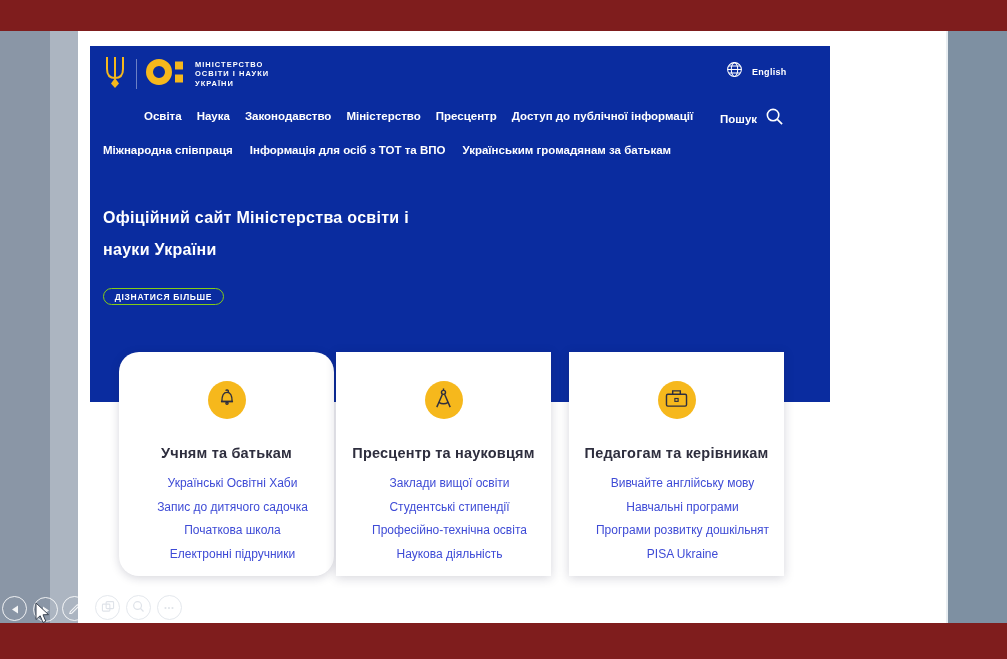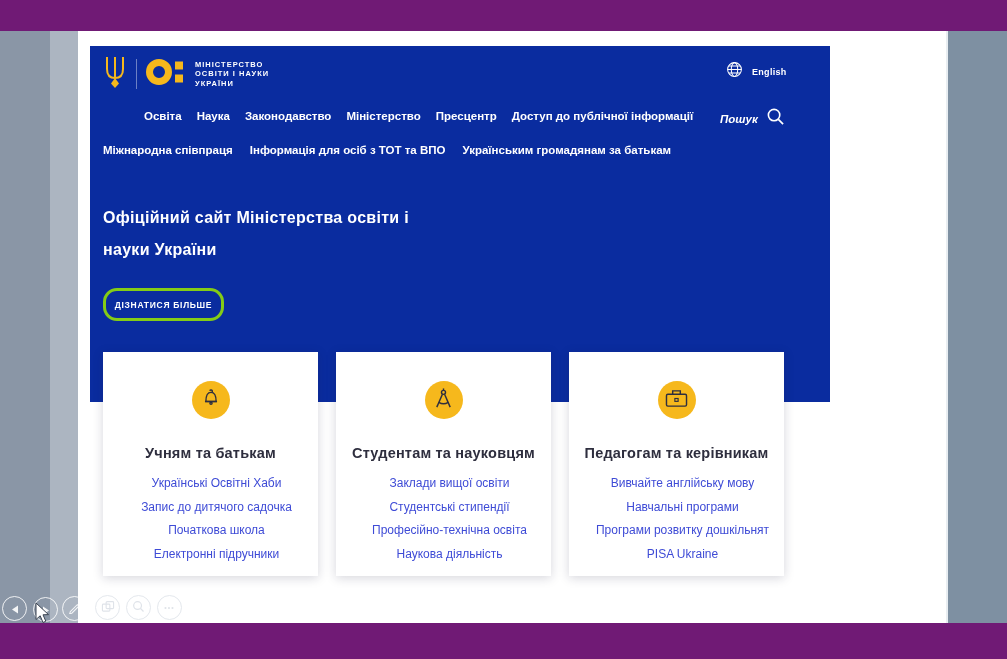--- a/index.html
+++ b/index.html
@@ -1,18 +1,18 @@
 <!DOCTYPE html>
 <html><head>
 <meta charset="utf-8">
 <style>
   * { margin:0; padding:0; box-sizing:border-box; }
   html,body { width:1007px; height:659px; background:#000; overflow:hidden; }
   body { font-family:"Liberation Sans", sans-serif; }
-  .screen { position:relative; width:1007px; height:659px; background:#701a75; overflow:hidden; }
+  .screen { position:relative; width:1007px; height:659px; background:#7f1d1d; overflow:hidden; }
 
   
   .content { position:absolute; left:0; top:31px; width:1007px; height:592px; background:#fff; }
   .strip-dark  { position:absolute; left:0;   top:0; width:50px; height:100%; background:#8A96A6; }
   .strip-light { position:absolute; left:50px; top:0; width:28px; height:100%; background:#ACB5C1; }
   .strip-right { position:absolute; left:946px; top:0; width:61px; height:100%; background:#7E90A2; border-left:2px solid #E8EDF1; }
 
   
   .banner { position:absolute; left:90px; top:15px; width:740px; height:356px; background:#0A2C9F; }
 
@@ -20,32 +20,32 @@
   .logo-text { color:#fff; font-size:7.5px; font-weight:bold; letter-spacing:1px; line-height:9.5px; }
   .logo-divider { width:1px; height:30px; background:rgba(255,255,255,.4); }
 
   .lang { position:absolute; left:636px; top:15px; display:flex; align-items:center; gap:9px; }
   .lang-label { color:#fff; font-size:9px; font-weight:bold; letter-spacing:.3px; }
 
   .nav1 { position:absolute; left:13px; top:64px; display:flex; gap:15px;margin-left:41px; }
   .nav2 { position:absolute; left:13px; top:98px; display:flex; gap:17px; }
   .nav-item { color:#fff; font-size:11.5px; font-weight:bold; white-space:nowrap; cursor:pointer; }
 
-  .search { position:absolute; left:630px; top:61px; display:flex; align-items:center; gap:8px; cursor:pointer;font-style:italic; }
+  .search { position:absolute; left:630px; top:61px; display:flex; align-items:center; gap:8px; cursor:pointer; }
   .search-label { color:#fff; font-size:11.5px; font-weight:bold; }
 
   .hero-title { position:absolute; left:13px; top:156px; color:#fff; font-size:16px; font-weight:bold; line-height:32px; letter-spacing:.3px; }
 
-  .cta { position:absolute; left:13px; top:242px; width:121px; height:33px; border:3px solid #84cc16; border-radius:14px;
+  .cta { position:absolute; left:13px; top:242px; width:121px; height:17px; border:1px solid #84cc16; border-radius:14px;
          display:flex; align-items:center; justify-content:center; color:#fff; font-size:8.5px; font-weight:bold;
          letter-spacing:.7px; background:transparent; cursor:pointer; }
 
   
   .card { position:absolute; top:321px; width:215px; height:224px; background:#fff; box-shadow:0 2px 10px rgba(30,30,60,.18); }
-  .card1 { left:103px; } .card2 { left:336px; } .card3 { left:569px; }
+  .card1 { left:119px;border-radius:20px; } .card2 { left:336px; } .card3 { left:569px; }
   .icon-circle { width:38px; height:38px; border-radius:50%; background:#F6B81C; margin:29px auto 0;
                  display:flex; align-items:center; justify-content:center; }
   .card-title { margin-top:26px; text-align:center; font-size:14.5px; font-weight:bold; color:#2E2E3E; letter-spacing:.2px; }
   .card-links { margin-top:15px; display:flex; flex-direction:column; gap:9.5px; text-align:center;padding-left:12px; }
   .card-link { font-size:12px; color:#3E4BD6; cursor:pointer; }
 
   
   .tb { position:absolute; width:25px; height:25px; border-radius:50%; display:flex; align-items:center; justify-content:center; }
   .tb-bright { border:1.5px solid rgba(255,255,255,.85); }
   .tb-faint  { border:1.5px solid #E4E8ED; }
@@ -157,21 +157,21 @@
         <span>
           <svg width="23" height="23" viewBox="0 0 24 24" fill="none" stroke="#2E2E3E" stroke-width="1.5">
             <path d="M12 1.5 v2"></path>
             <circle cx="12" cy="5.6" r="2.1"></circle>
             <path d="M10.9 7.5 L5 21"></path>
             <path d="M13.1 7.5 L19 21"></path>
             <path d="M7.1 16.1 a9.5 9.5 0 0 0 9.8 0"></path>
           </svg>
         </span>
       </div>
-      <div class="card-title">Студентам та науковцям</div>
+      <div class="card-title">Пресцентр та науковцям</div>
       <div class="card-links">
         <span class="card-link">Заклади вищої освіти</span>
         <span class="card-link">Студентські стипендії</span>
         <span class="card-link">Професійно-технічна освіта</span>
         <span class="card-link">Наукова діяльність</span>
       </div>
     </div>
 
     <div class="card card3">
       <div class="icon-circle">

